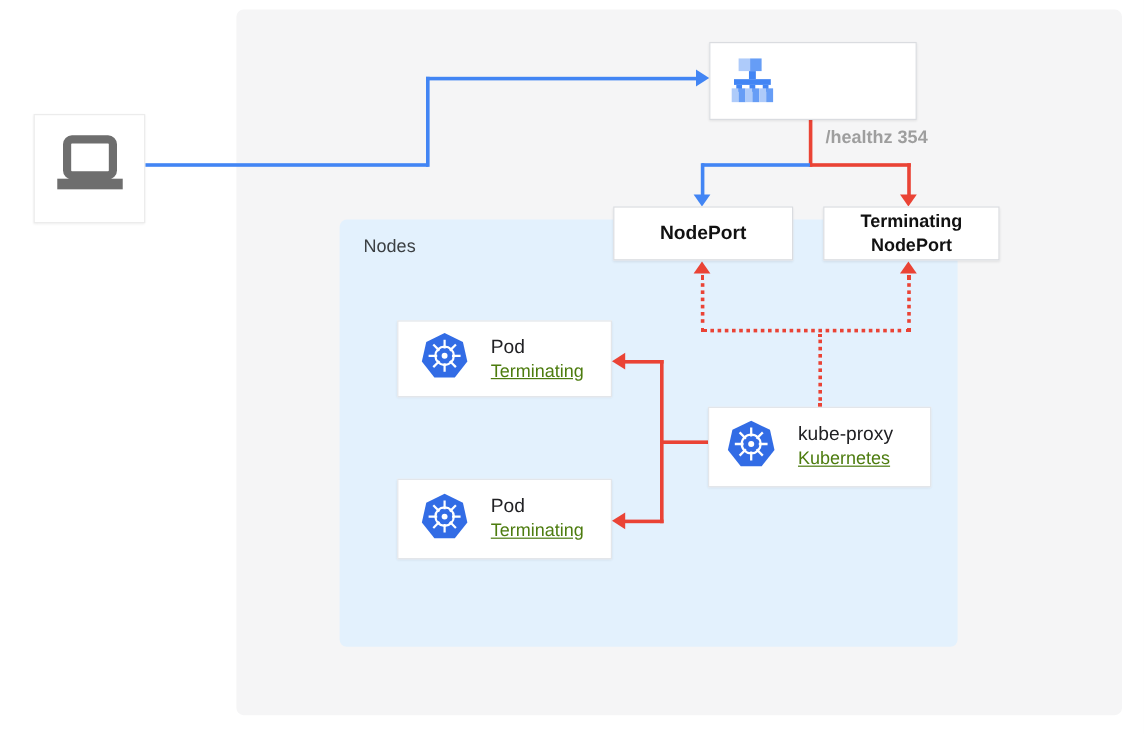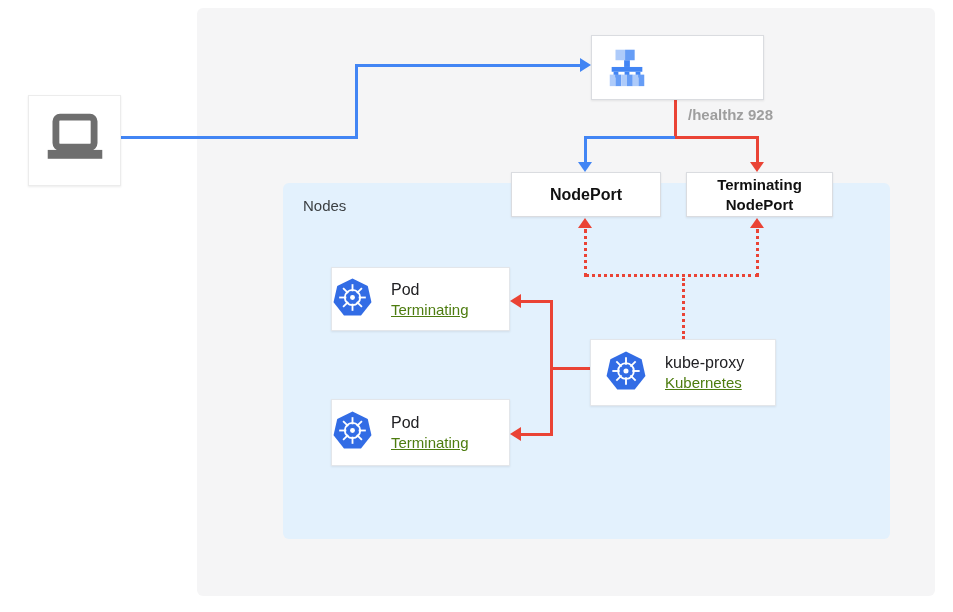--- a/index.html
+++ b/index.html
@@ -5,30 +5,30 @@
   :root{
     --blue:#4285f4; --red:#ea4335; --k8s-blue:#326ce5;
     --panel-bg:#f5f5f6; --nodes-bg:#e3f1fd; --box-border:#dadce0;
     --text-dark:#212124; --text-gray:#8a9097; --healthz-gray:#9e9e9e;
     --icon-gray:#6e6e6e; --lb-light:#aecbfa; --lb-mid:#669df6;
   }
   *{margin:0;padding:0;box-sizing:border-box;}
   body{font-family:"Liberation Sans","DejaVu Sans",sans-serif;background:#fff;}
   .stage{position:relative;width:953px;height:612px;background:#fff;overflow:hidden;}
   .panel{position:absolute;left:197px;top:8px;width:738px;height:588px;background:var(--panel-bg);border-radius:6px;}
-  .nodes-box{position:absolute;left:283px;top:183px;width:607px;height:356px;background:var(--nodes-bg);border-radius:6px;z-index:1;}
+  .nodes-box{position:absolute;left:283px;top:183px;width:515px;height:356px;background:var(--nodes-bg);border-radius:6px;z-index:1;}
   .nodes-label{position:absolute;left:20px;top:14px;font-size:15px;color:#3c4043;}
   .card{position:absolute;background:#fff;border:1px solid var(--box-border);box-shadow:0 1px 2px rgba(0,0,0,.08);z-index:3;}
   .client-box{left:28px;top:95px;width:93px;height:91px;border-color:#ececec;display:flex;align-items:center;justify-content:center;}
   .clb-box{left:591px;top:35px;width:173px;height:65px;display:flex;align-items:center;padding-left:12px;}
   .clb-text{margin-left:10px;font-size:15px;line-height:21px;color:var(--text-gray);}
   .port-box{display:flex;align-items:center;justify-content:center;text-align:center;font-weight:bold;color:#111;}
   .nodeport-box{left:511px;top:172px;width:150px;height:45px;font-size:16px;}
   .hc-box{left:686px;top:172px;width:147px;height:45px;font-size:15px;line-height:20px;}
-  .entity{display:flex;align-items:center;border-color:#e3e6ea;}
+  .entity{display:flex;align-items:center;padding-left:18px;border-color:#e3e6ea;}
   .pod1{left:331px;top:267px;width:179px;height:64px;}
   .pod2{left:331px;top:399px;width:179px;height:67px;}
   .kp-box{left:590px;top:339px;width:186px;height:67px;padding-left:14px;}
   .entity .txt{margin-left:18px;}
   .entity .title{font-size:16px;color:var(--text-dark);line-height:21px;}
   .entity .sub{font-size:15px;color:#4d7c0f;line-height:20px;text-decoration:underline;}
   .healthz{position:absolute;left:688px;top:106px;font-size:15px;font-weight:bold;color:var(--healthz-gray);z-index:2;}
   
   .ln{position:absolute;z-index:2;}
   .blue{background:var(--blue);}
@@ -58,21 +58,21 @@
   <div class="ln blue" style="left:355px;top:64px;width:225px;height:3px;"></div>
   <div class="arr arr-right-blue" style="left:580px;top:58px;"></div>
 
   <div class="ln redl" style="left:674px;top:99px;width:3px;height:40px;"></div>
   <div class="ln blue" style="left:585px;top:136px;width:90px;height:3px;"></div>
   <div class="ln redl" style="left:675px;top:136px;width:84px;height:3px;"></div>
   <div class="ln blue" style="left:584px;top:136px;width:3px;height:27px;"></div>
   <div class="arr arr-down-blue" style="left:578px;top:162px;"></div>
   <div class="ln redl" style="left:756px;top:136px;width:3px;height:27px;"></div>
   <div class="arr arr-down-red" style="left:750px;top:162px;"></div>
-  <div class="healthz">/healthz 928</div>
+  <div class="healthz">/healthz 354</div>
 
   <div class="ln dot-v" style="left:682px;top:278px;height:61px;"></div>
   <div class="ln dot-h" style="left:585px;top:274px;width:174px;"></div>
   <div class="ln dot-v" style="left:584px;top:229px;height:48px;"></div>
   <div class="arr arr-up-red" style="left:578px;top:218px;"></div>
   <div class="ln dot-v" style="left:756px;top:229px;height:48px;"></div>
   <div class="arr arr-up-red" style="left:750px;top:218px;"></div>
 
   <div class="ln redl" style="left:550px;top:367px;width:40px;height:3px;"></div>
   <div class="ln redl" style="left:550px;top:300px;width:3px;height:136px;"></div>

